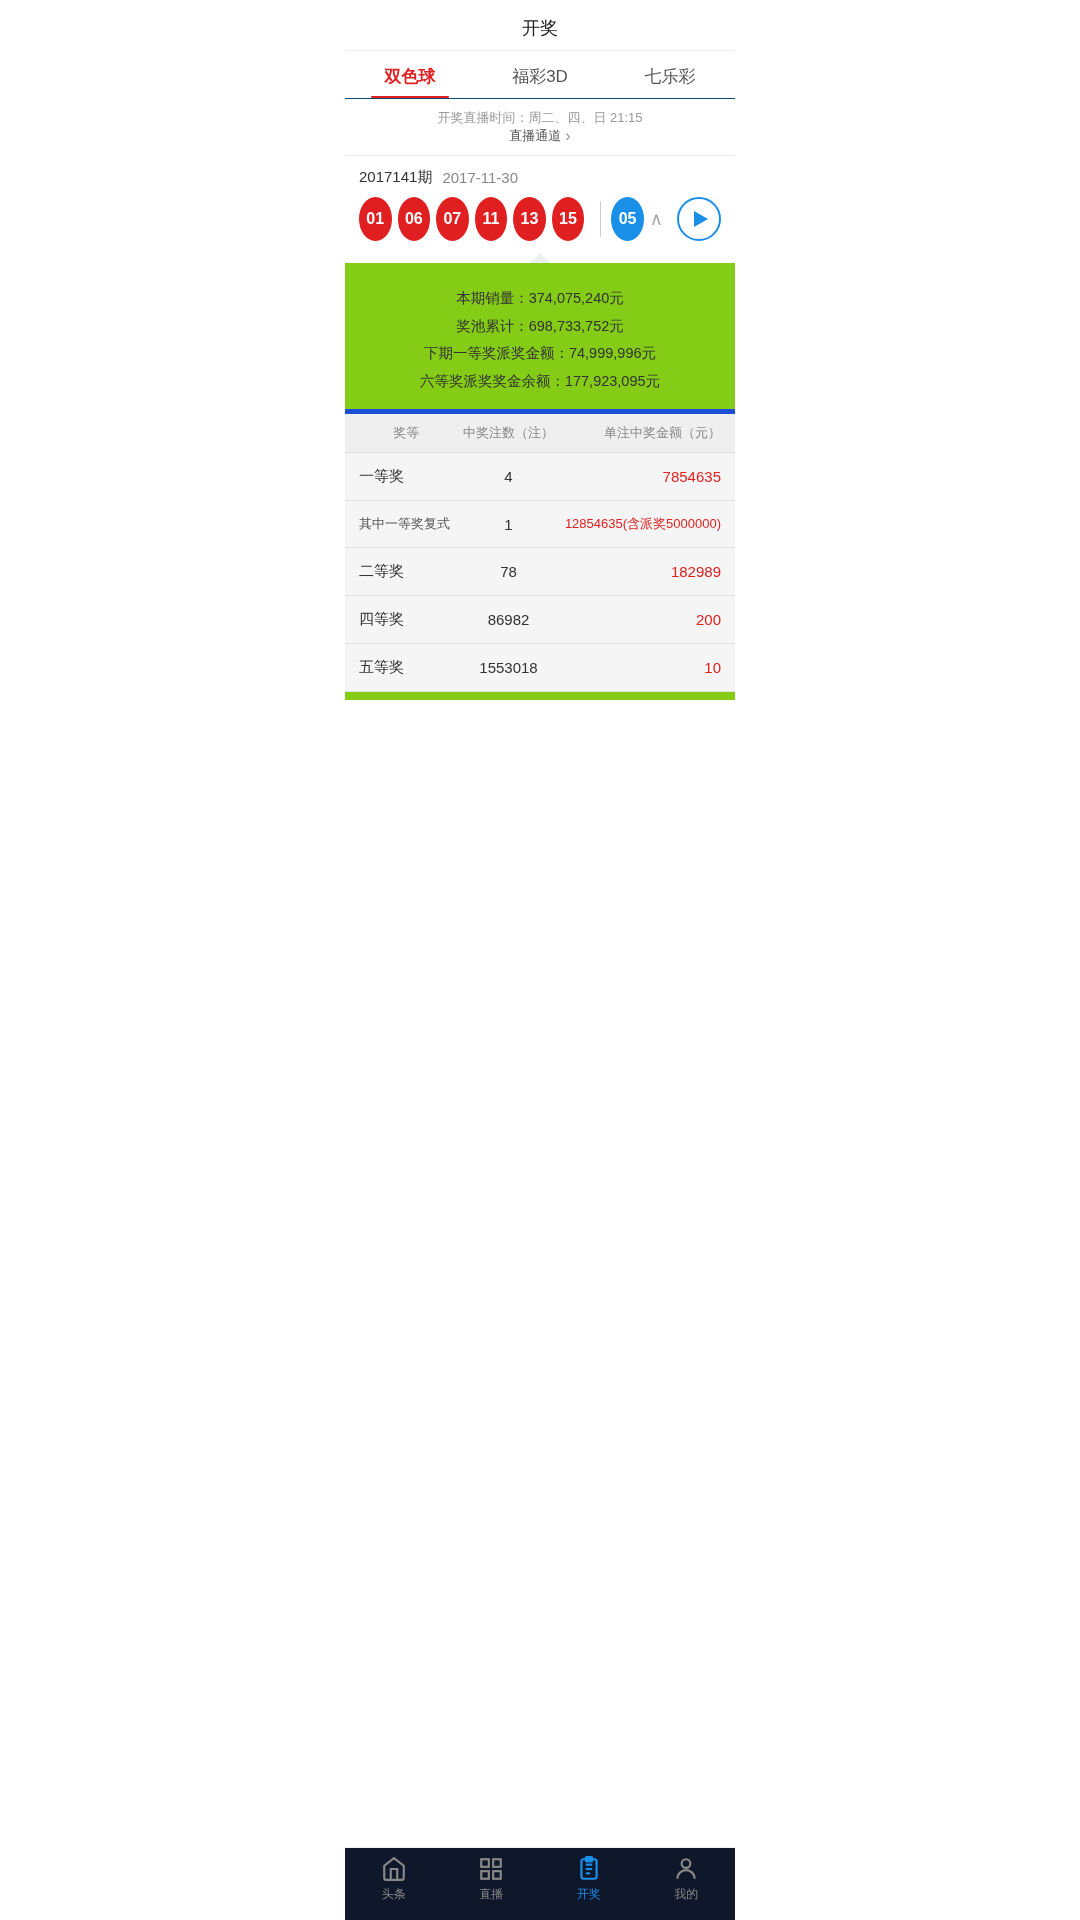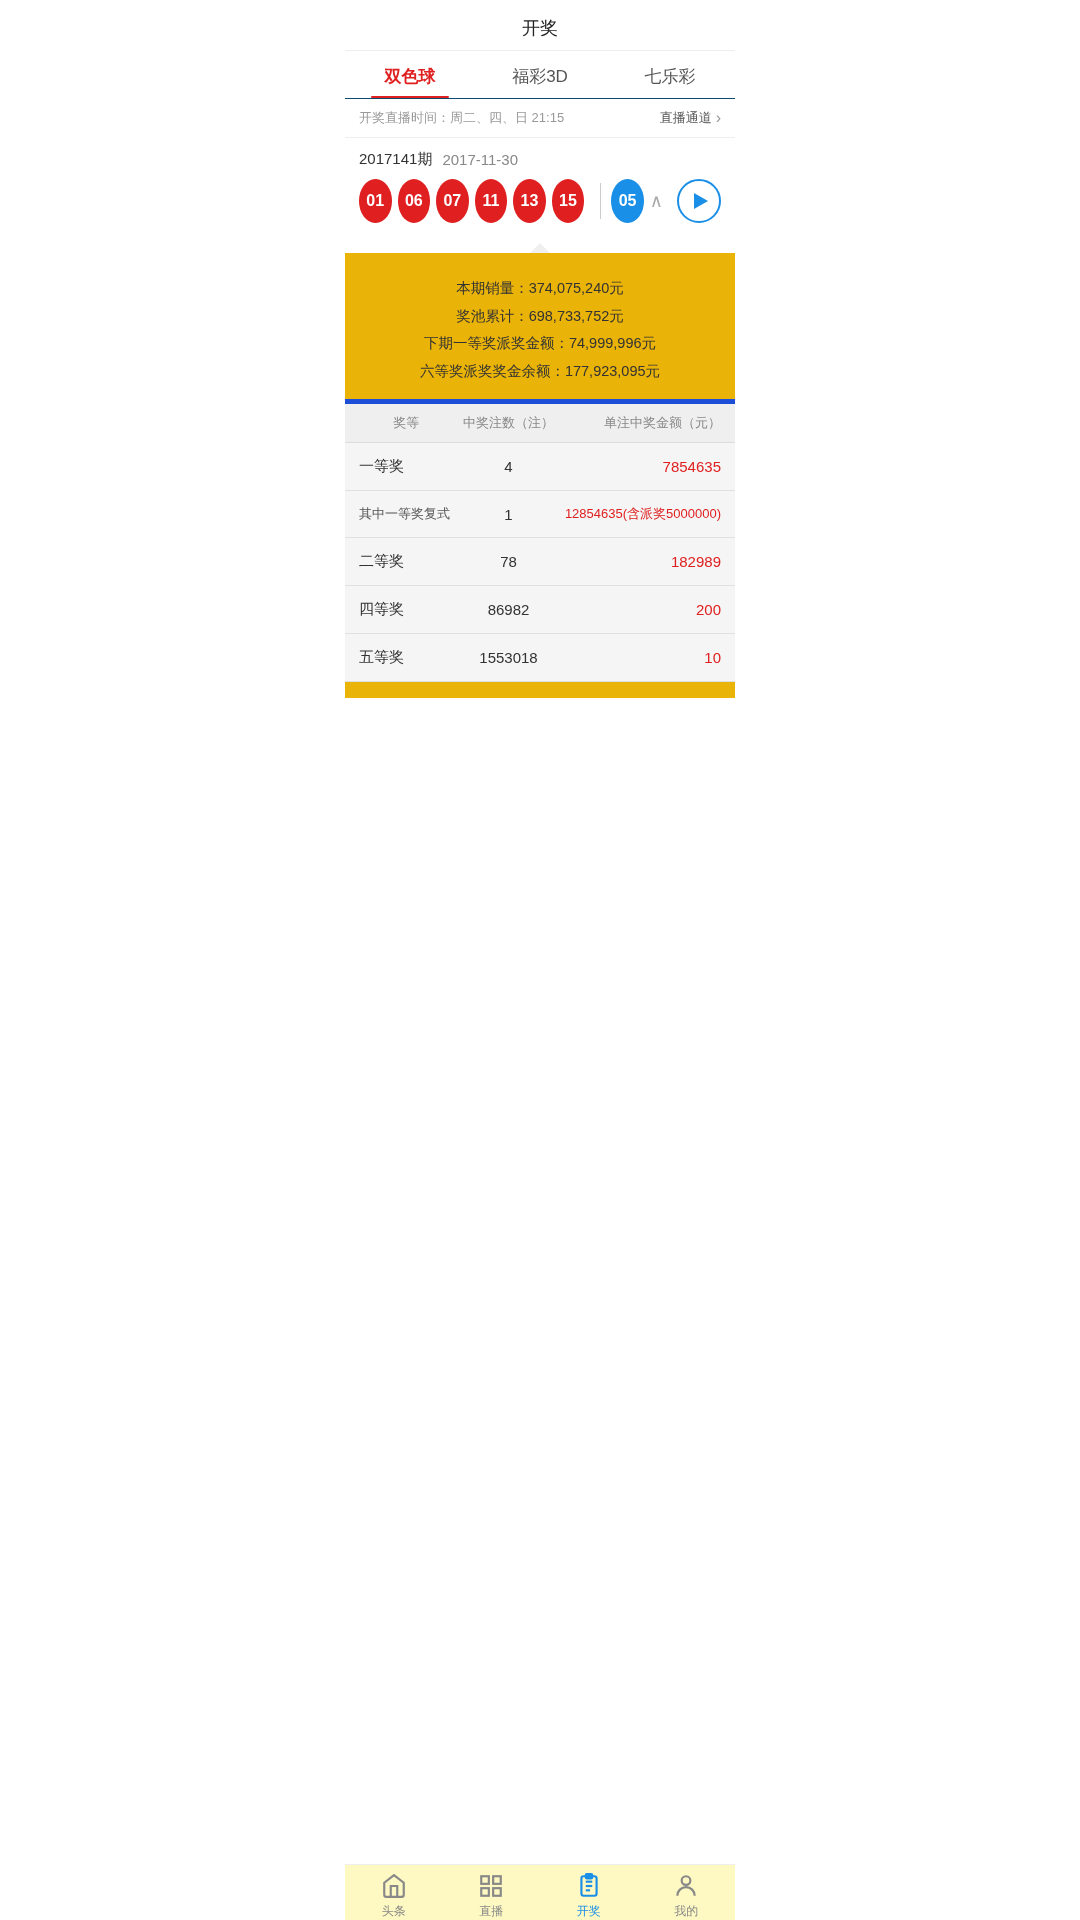--- a/index.html
+++ b/index.html
@@ -54,41 +54,42 @@
     }
 
     
     .live-bar {
       display: flex;
       justify-content: space-between;
       align-items: center;
       padding: 10px 14px;
       background: #fff;
       border-bottom: 1px solid #eee;
+      flex-direction: column;
     }
     .live-bar-left {
       font-size: 13px;
       color: #999;
     }
     .live-bar-right {
       font-size: 13px;
       color: #555;
       display: flex;
       align-items: center;
       gap: 4px;
     }
     .live-bar-right::after {
       content: '›';
       font-size: 16px;
       color: #999;
     }
 
     
     .issue-section {
-      padding: 12px 14px 16px;
+      padding: 12px 14px 8px;
       background: #fff;
     }
     .issue-header {
       display: flex;
       align-items: center;
       gap: 10px;
       margin-bottom: 10px;
     }
     .issue-number {
       font-size: 15px;
@@ -154,22 +155,22 @@
       width: 0;
       height: 0;
       border-style: solid;
       border-width: 8px 0 8px 14px;
       border-color: transparent transparent transparent #1a8fe8;
       margin-left: 3px;
     }
 
     
     .details-panel {
-      background: #eab308;
-      padding: 14px 0 16px;
+      background: #84cc16;
+      padding: 14px 0 8px;
       position: relative;
     }
     .details-panel::before {
       content: '';
       position: absolute;
       top: 0;
       left: 50%;
       transform: translateX(-50%);
       width: 0;
       height: 0;
@@ -240,22 +241,22 @@
 
     
     .bottom-nav {
       position: fixed;
       bottom: 0;
       left: 50%;
       transform: translateX(-50%);
       width: 390px;
       display: flex;
       border-top: 1px solid #eee;
-      background: #fef9c3;
-      padding: 8px 0 0;
+      background: #0f172a;
+      padding: 8px 0 17px;
     }
     .nav-item {
       flex: 1;
       display: flex;
       flex-direction: column;
       align-items: center;
       gap: 4px;
       cursor: pointer;
     }
     .nav-label {

